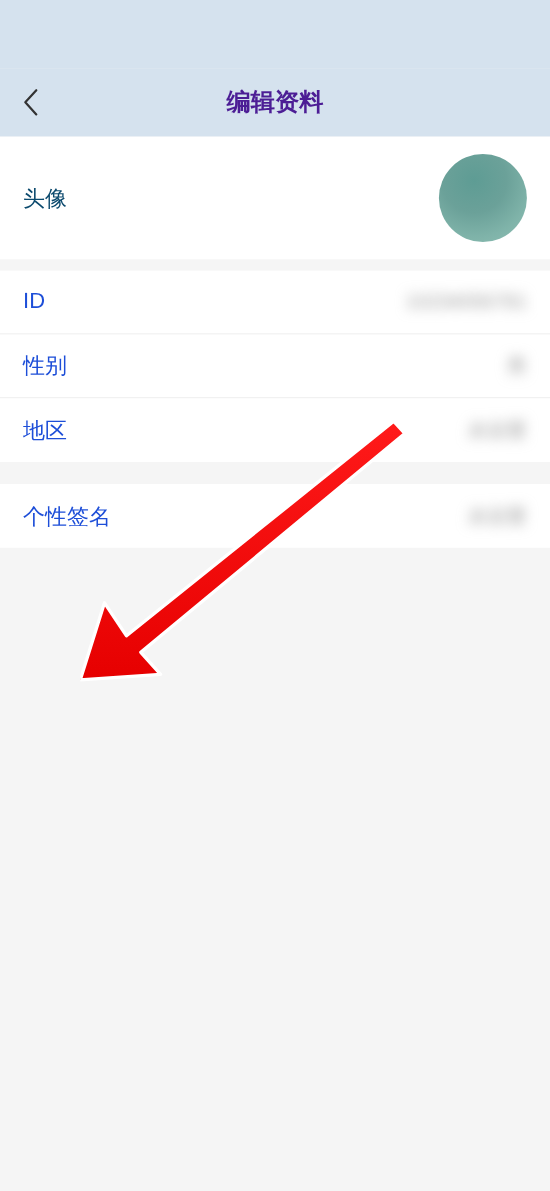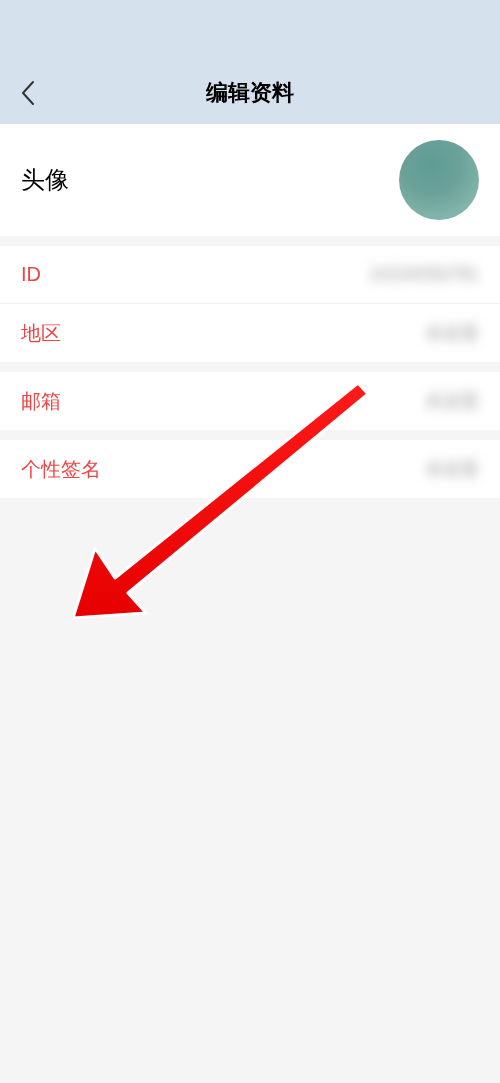--- a/index.html
+++ b/index.html
@@ -34,37 +34,37 @@
       cursor: pointer;
     }
     .back-btn svg {
       display: block;
     }
     .header-title {
       flex: 1;
       text-align: center;
       font-size: 22px;
       font-weight: 600;
-      color: #000000;
+      color: #4c1d95;
     }
     .section-gap {
       height: 10px;
       background: #f5f5f5;
     }
     .avatar-row {
       background: #fff;
       height: 112px;
       display: flex;
       align-items: center;
       justify-content: space-between;
       padding: 0 21px;
     }
     .avatar-label {
-      font-size: 24px;
-      color: #000000;
+      font-size: 20px;
+      color: #0c4a6e;
     }
     .avatar-img {
       width: 80px;
       height: 80px;
       border-radius: 50%;
       background: radial-gradient(circle at 40% 30%, #5e9c94, #6ba199 40%, #7fb3a9 70%, #8fbfb4);
     }
     .list {
       background: #fff;
     }
@@ -75,21 +75,21 @@
       height: 58px;
       padding: 0 21px;
       border-bottom: 1px solid #f0f0f0;
     }
     .list-row:last-child {
       border-bottom: none;
       align-items: center;
     }
     .row-label {
       font-size: 20px;
-      color: #ef4444;
+      color: #1d4ed8;
     }
     .row-value {
       font-size: 18px;
       color: #999;
       filter: blur(6px);
     }
     .arrow-svg {
       position: absolute;
       left: 73px;
       top: 378px;
@@ -117,32 +117,32 @@
 </div>
 
 <div class="section-gap"></div>
 
 <div class="list">
   <div class="list-row">
     <span class="row-label">ID</span>
     <span class="row-value">10234056781</span>
   </div>
   <div class="list-row">
+    <span class="row-label">性别</span>
+    <span class="row-value">男</span>
+  </div>
+  <div class="list-row">
     <span class="row-label">地区</span>
     <span class="row-value">未设置</span>
   </div>
 </div>
 
 <div class="section-gap"></div>
 
 <div class="list">
-  <div class="list-row">
-    <span class="row-label">邮箱</span>
-    <span class="row-value">未设置</span>
-  </div>
 </div>
 
 <div class="section-gap"></div>
 
 <div class="list">
   <div class="list-row">
     <span class="row-label">个性签名</span>
     <span class="row-value">未设置</span>
   </div>
 </div>

